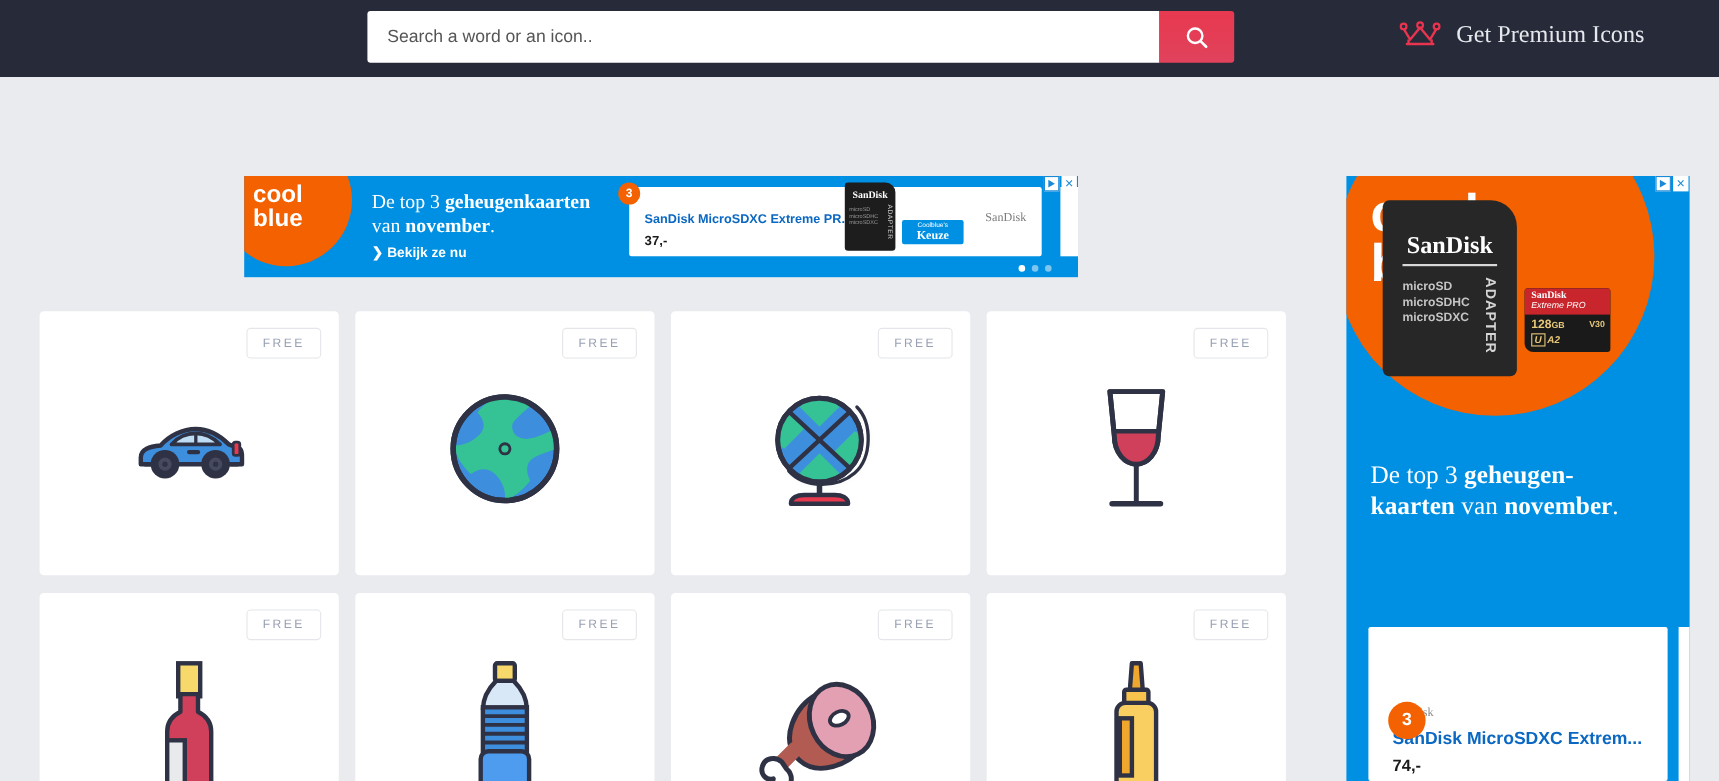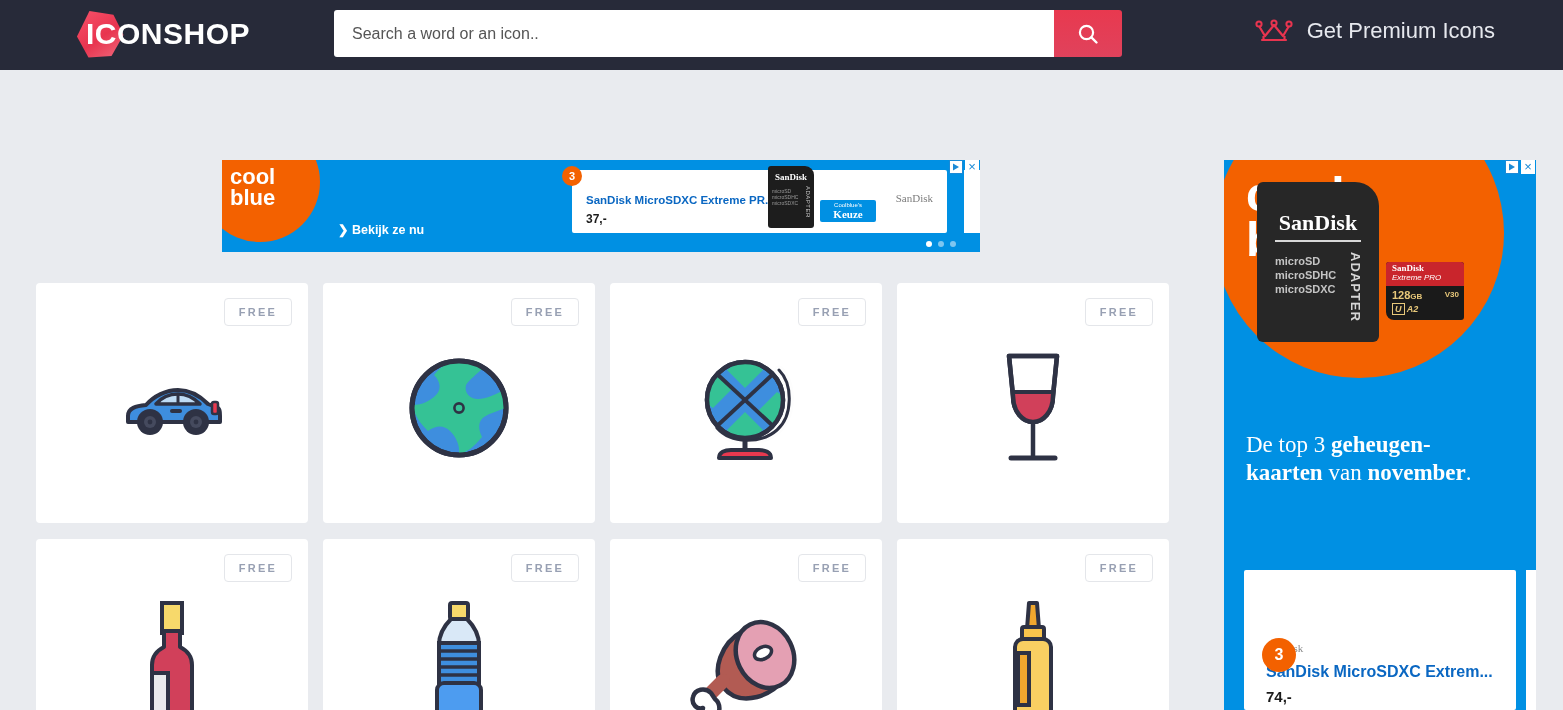--- a/index.html
+++ b/index.html
@@ -57,20 +57,21 @@
     background: linear-gradient(180deg,#e8394f 0%,#e0425c 100%);
     border: none; border-radius: 0 3px 3px 0;
     display: flex; align-items: center; justify-content: center;
     cursor: pointer;
   }
 
   .premium {
     position: absolute; right: 68px; top: 18px;
     display: flex; align-items: flex-end; gap: 14px;
     cursor: pointer;
+    font-family: Liberation Serif, serif;
   }
   .premium-label {
     color: #e6e8ee; font-size: 22px; font-weight: 400;
   }
 
   
   .page { position: relative; width: 1563px; height: 473px; }
 
   
   .banner-ad {
@@ -184,21 +185,21 @@
     background: #ffffff; border-radius: 4px;
     position: relative;
     display: flex; align-items: center; justify-content: center;
     cursor: pointer;
   }
   .free-badge {
     position: absolute; right: 16px; top: 15px;
     border: 1px solid #e4e6ea; border-radius: 4px;
     background: #ffffff;
     padding: 7px 14px;
-    font-size: 11px; font-weight: 700;
+    font-size: 11px; font-weight: 400;
     letter-spacing: 2.2px; color: #98a0b3;
   }
   .icon-holder { margin-top: 14px; }
 
   
   .side-ad {
     position: absolute; left: 1224px; top: 90px;
     width: 312px; height: 620px;
     background: #0090e3; overflow: hidden;
   }
@@ -210,21 +211,20 @@
   .side-logo-txt {
     position: absolute; left: 22px; top: 12px;
     color: #ffffff; font-weight: 700; font-size: 48px;
     line-height: 45px; z-index: 3;
   }
   .side-head {
     position: absolute; left: 22px; top: 258px;
     color: #ffffff; font-size: 23px; line-height: 28px;
     width: 275px;
     font-family: "Liberation Serif", serif;
-    margin-top: 13px;
   }
   .side-head b { font-weight: 700; }
   .side-card {
     position: absolute; left: 20px; top: 410px;
     width: 272px; height: 140px;
     background: #ffffff; border-radius: 2px;
   }
   .side-card2 {
     position: absolute; left: 302px; top: 410px;
     width: 40px; height: 140px; background: #ffffff;
@@ -291,24 +291,20 @@
 
   
   .side-gutter-l { position: absolute; left: 1215px; top: 88px;
     width: 9px; height: 622px; background: #e9ebef; }
 </style>
 </head>
 <body>
 
 <div class="header">
 
-  <div class="logo-wrap">
-    <div class="logo-hex"></div>
-    <div class="logo-text">ICONSHOP</div>
-  </div>
 
   <div class="search-wrap">
     <input class="search-input" type="text" placeholder="Search a word or an icon.." style="">
     <button class="search-btn">
       <svg width="24" height="24" viewBox="0 0 24 24">
         <circle cx="10.5" cy="10.5" r="6.6" fill="none" stroke="#fff" stroke-width="2.2"></circle>
         <line x1="15.4" y1="15.4" x2="20.5" y2="20.5" stroke="#fff" stroke-width="2.4" stroke-linecap="round"></line>
       </svg>
     </button>
   </div>
@@ -329,20 +325,24 @@
 
 <div class="page">
 
   <div class="banner-ad">
     <div class="cb-blob"></div>
     <div class="cb-logo-txt">
       <span>cool</span><br>
       <span>blue</span>
     </div>
 
+    <div class="banner-head">
+      <span>De top 3 </span><b>geheugenkaarten</b><br>
+      <span>van </span><b>november</b><span>.</span>
+    </div>
 
     <div class="banner-cta">
       <span>❯</span>
       <span>Bekijk ze nu</span>
     </div>
 
     <div class="banner-card">
       <div class="banner-card-title">SanDisk MicroSDXC Extreme PR...</div>
       <div class="banner-card-price">37,-</div>
       <div class="banner-card-brand">SanDisk</div>

